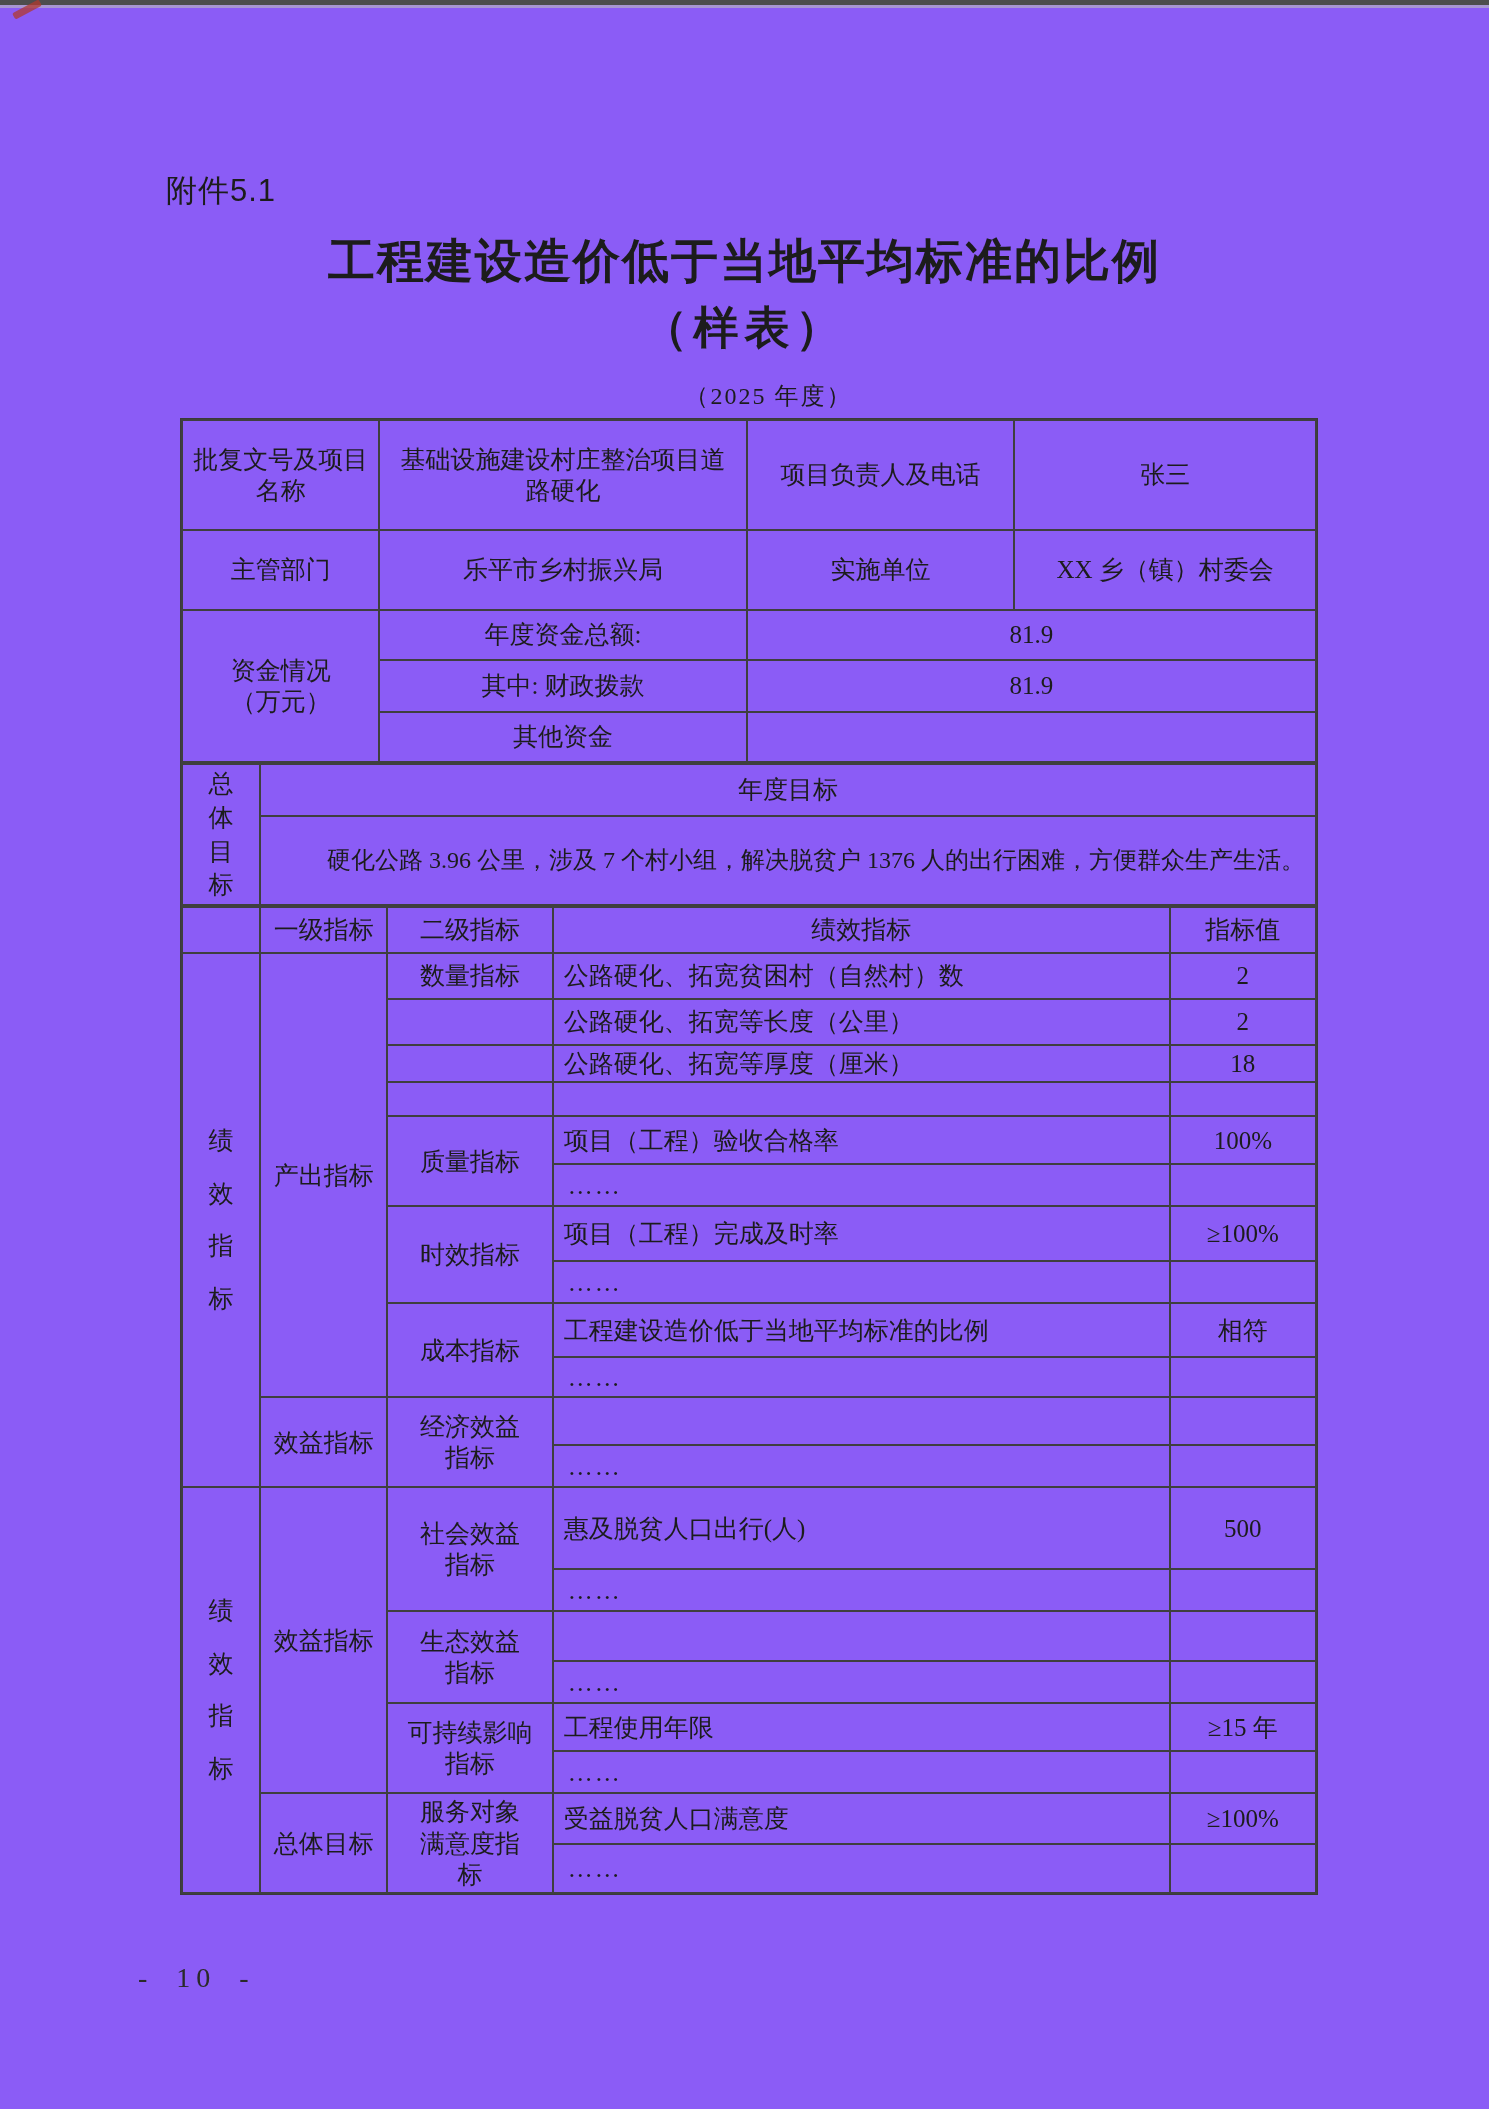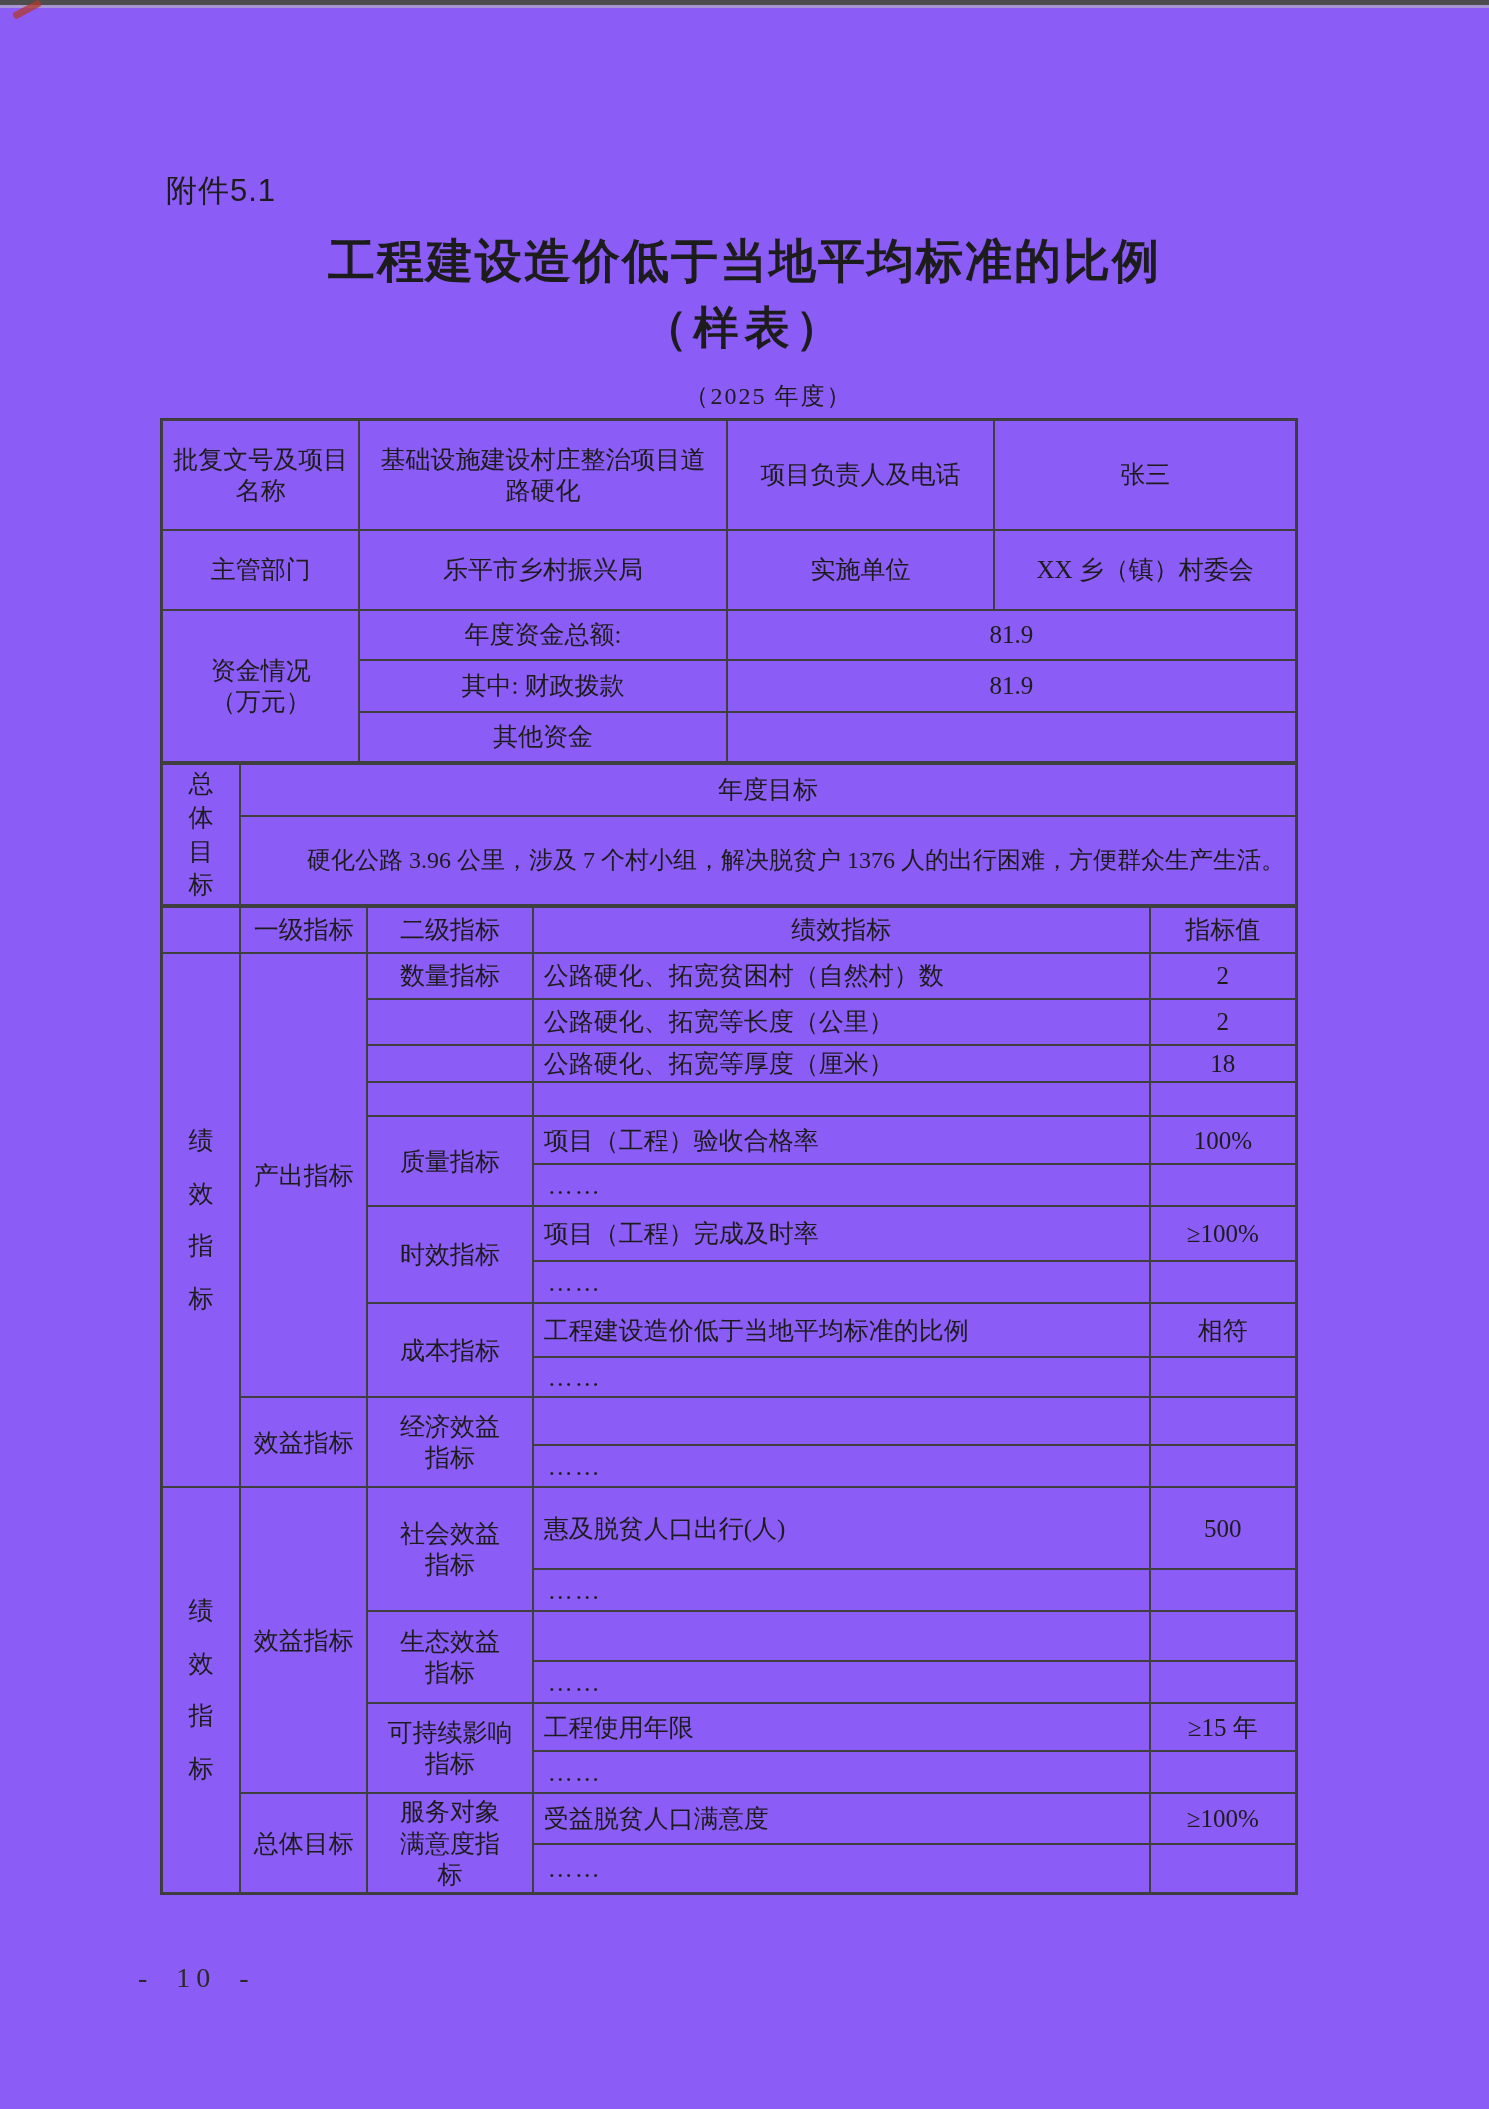--- a/index.html
+++ b/index.html
@@ -32,21 +32,21 @@
     text-align:center;
     font-family:"Liberation Sans", sans-serif;
     font-weight:700;font-size:45px;letter-spacing:6px;
   }
   .doc-period{
     position:absolute;left:0;top:380px;width:100%;
     text-align:center;font-size:24px;letter-spacing:2px;padding-left:24px;
   }
 
   .table-wrap{
-    position:absolute;left:160px;top:418px;width:1136px;
+    position:absolute;left:180px;top:418px;width:1136px;
     border:1px solid #3a3a3a;
   }
   table{width:100%;border-collapse:collapse;table-layout:fixed;}
   td{
     border:2px solid #3f3f3f;
     font-size:25px;line-height:1.25;
     text-align:center;vertical-align:middle;
     padding:2px 8px;
     overflow:hidden;
   }

